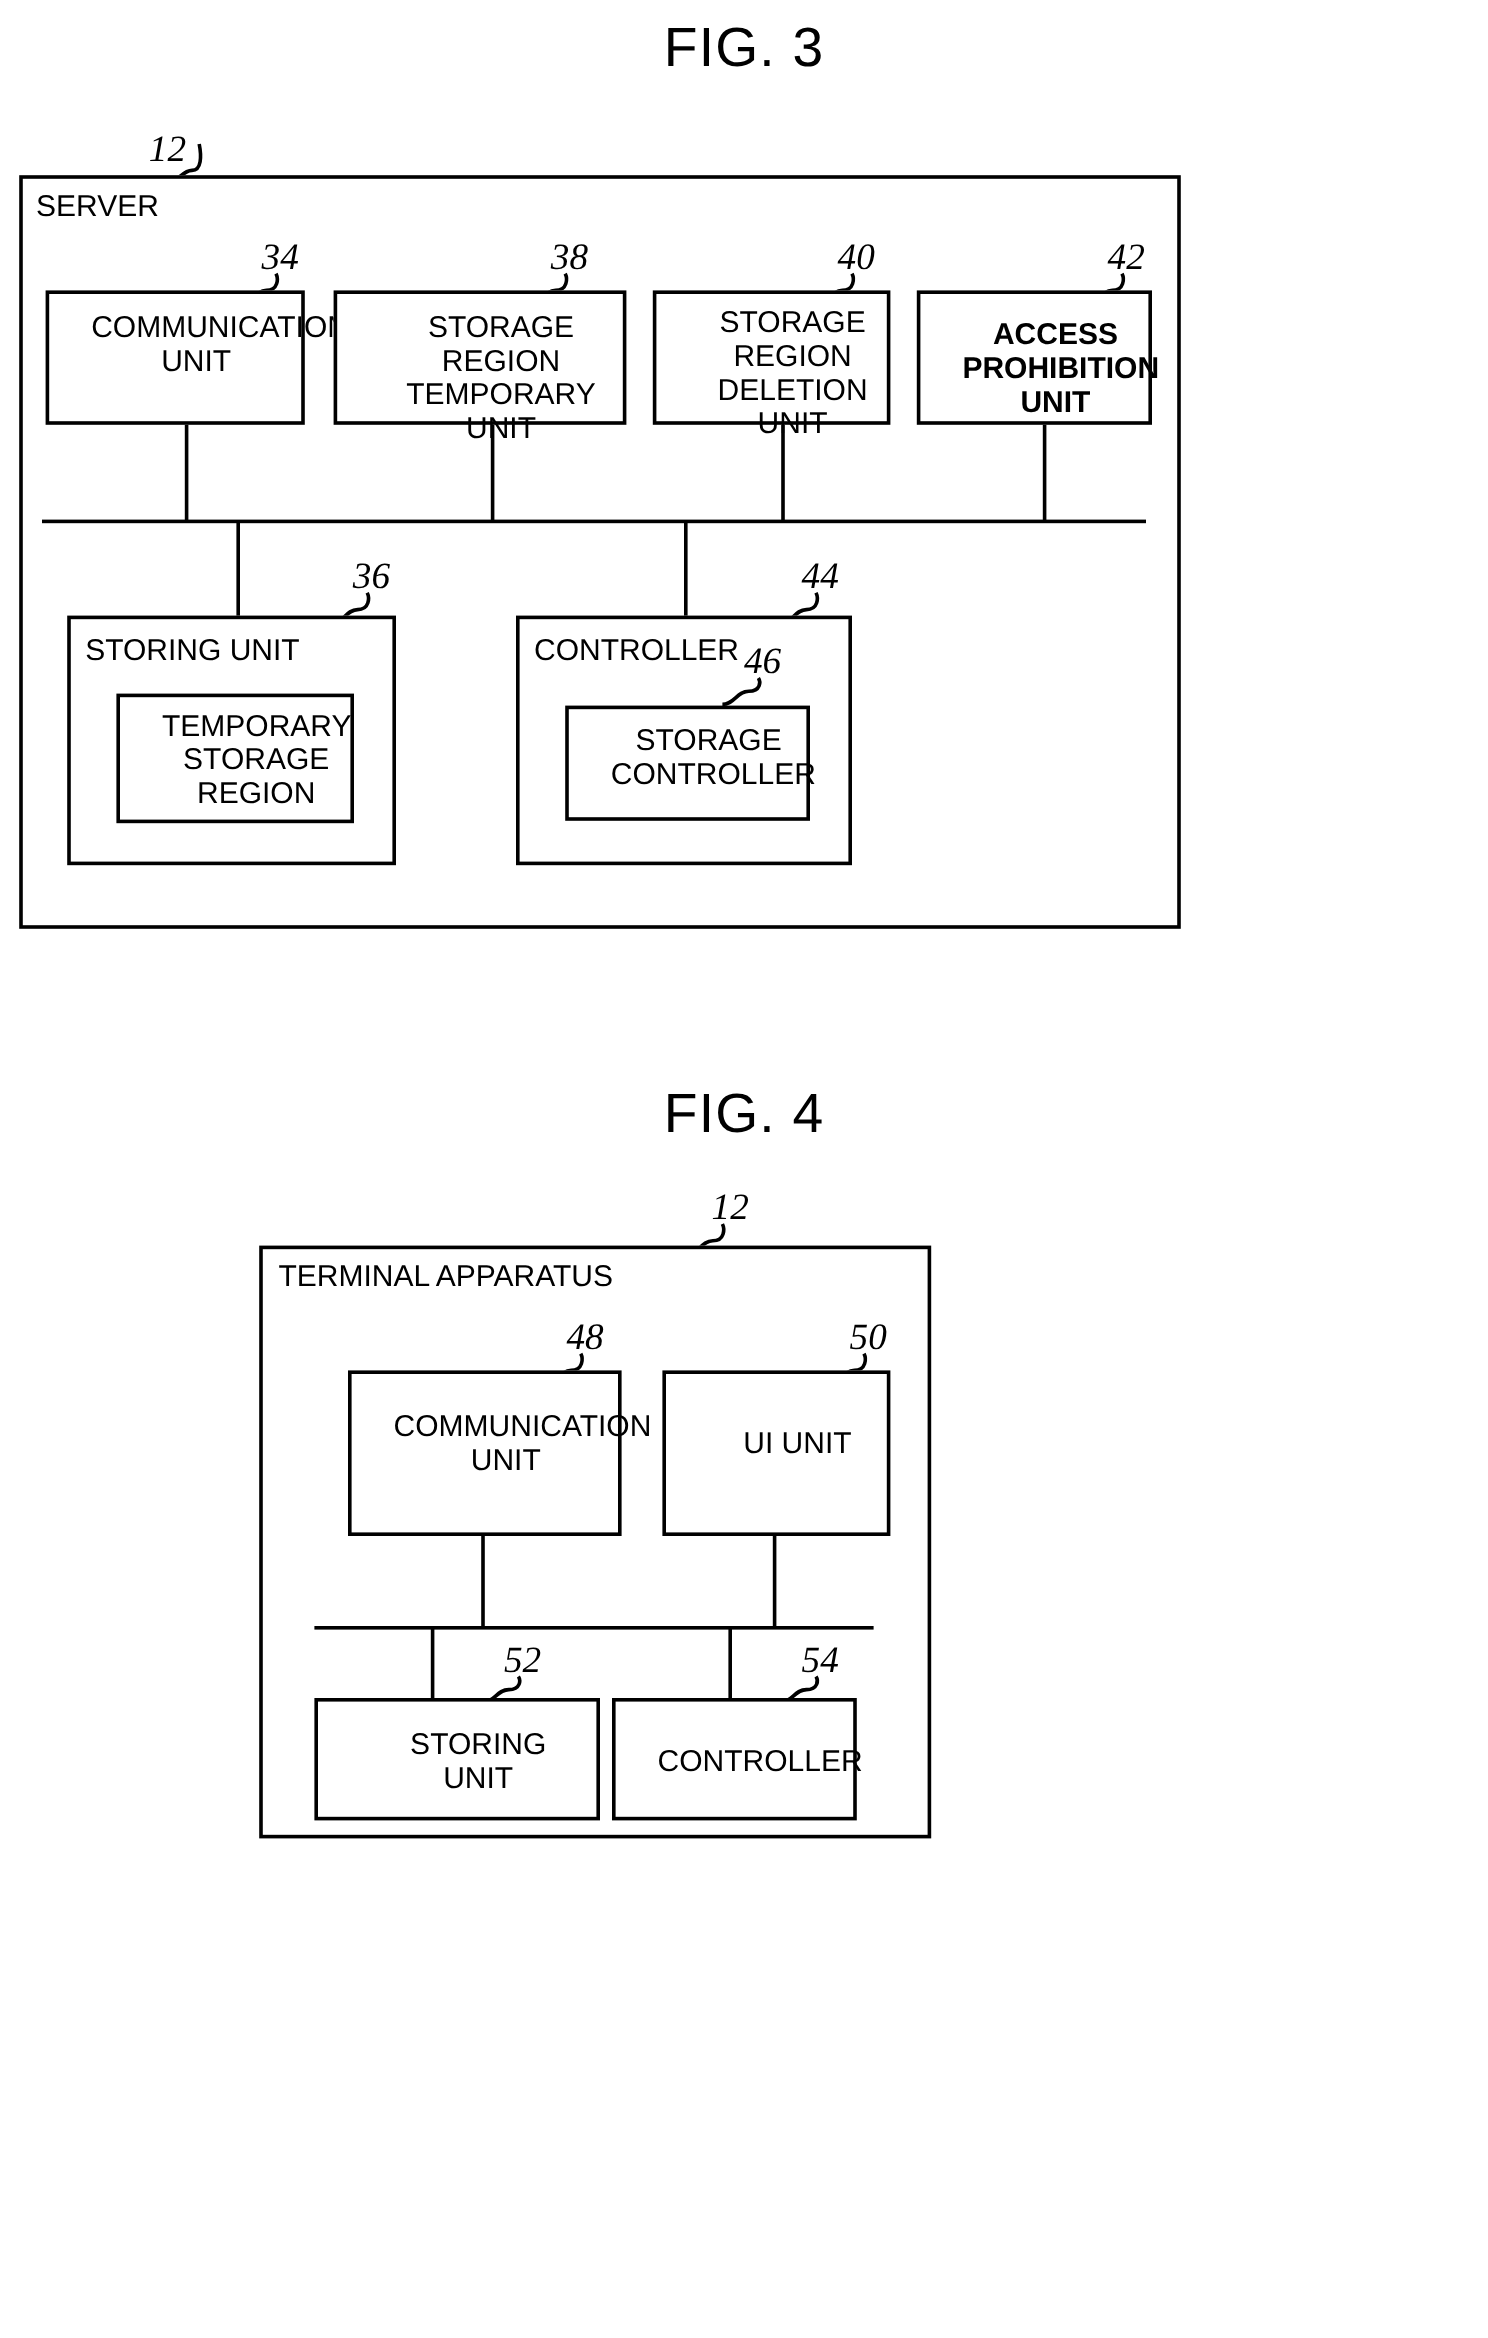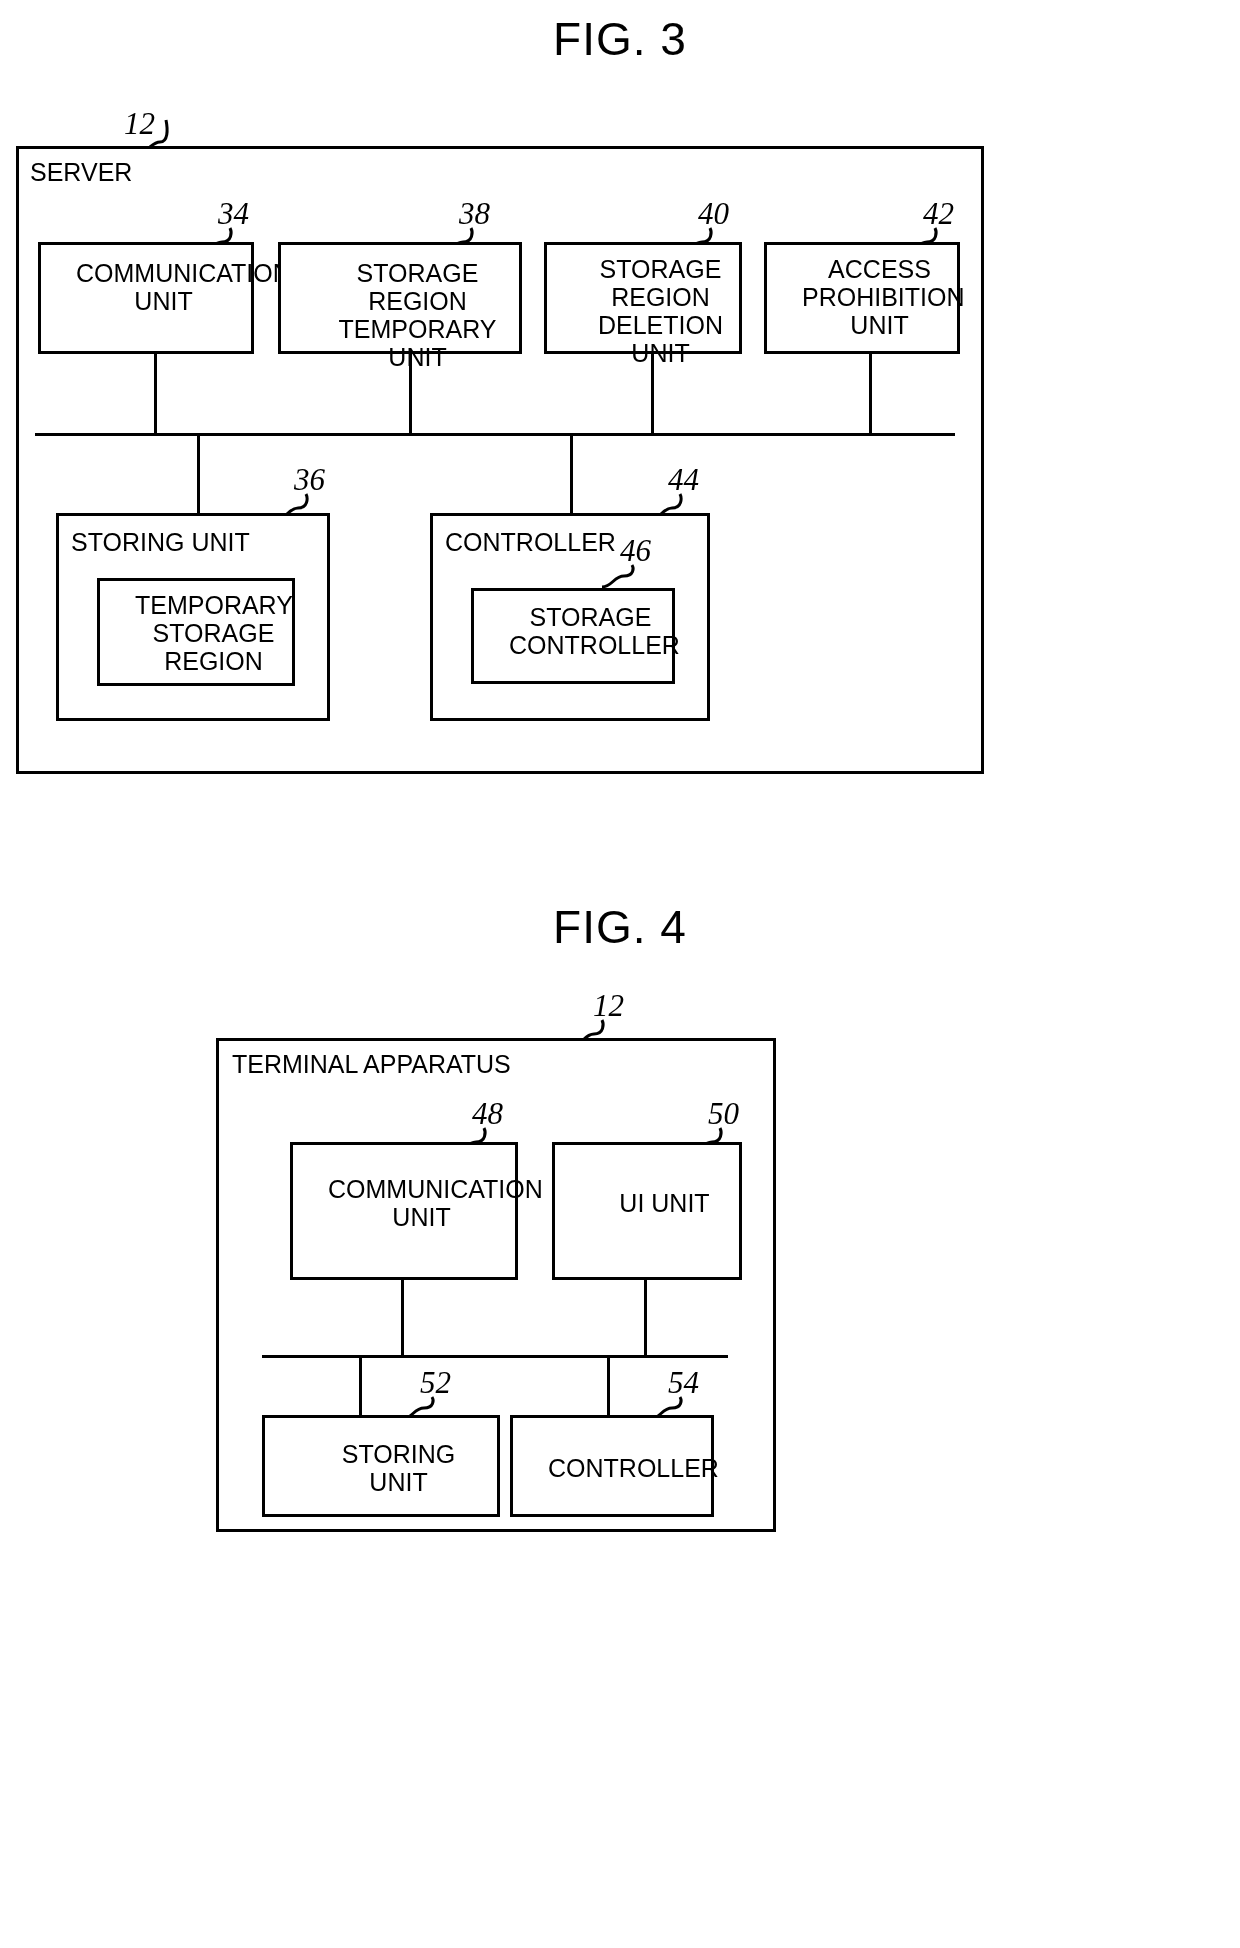--- a/index.html
+++ b/index.html
@@ -124,21 +124,21 @@
   <div class="unit-label" style="top:10px;">STORAGE
 REGION
 DELETION UNIT</div>
 </div>
 
 <div class="ref-num" style="left:923px; top:196px;">42</div>
 <svg class="ref-hook" style="left:903px; top:226px; width:56px; height:30px;">
   <path d="M2,28 C12,28 14,16 24,16 C34,16 34,6 32,2" stroke="#000" stroke-width="3" fill="none"></path>
 </svg>
 <div class="box" style="left:764px; top:242px; width:196px; height:112px;">
-  <div class="unit-label" style="top:10px;">ACCESS
+  <div class="unit-label" style="top:20px;font-weight:bold;">ACCESS
 PROHIBITION
 UNIT</div>
 </div>
 
 <div class="vline" style="left:154px; top:354px; height:81px;"></div>
 <div class="vline" style="left:409px; top:354px; height:81px;"></div>
 <div class="vline" style="left:651px; top:354px; height:81px;"></div>
 <div class="vline" style="left:869px; top:354px; height:81px;"></div>
 
 <div class="hline" style="left:35px; top:433px; width:920px;"></div>

